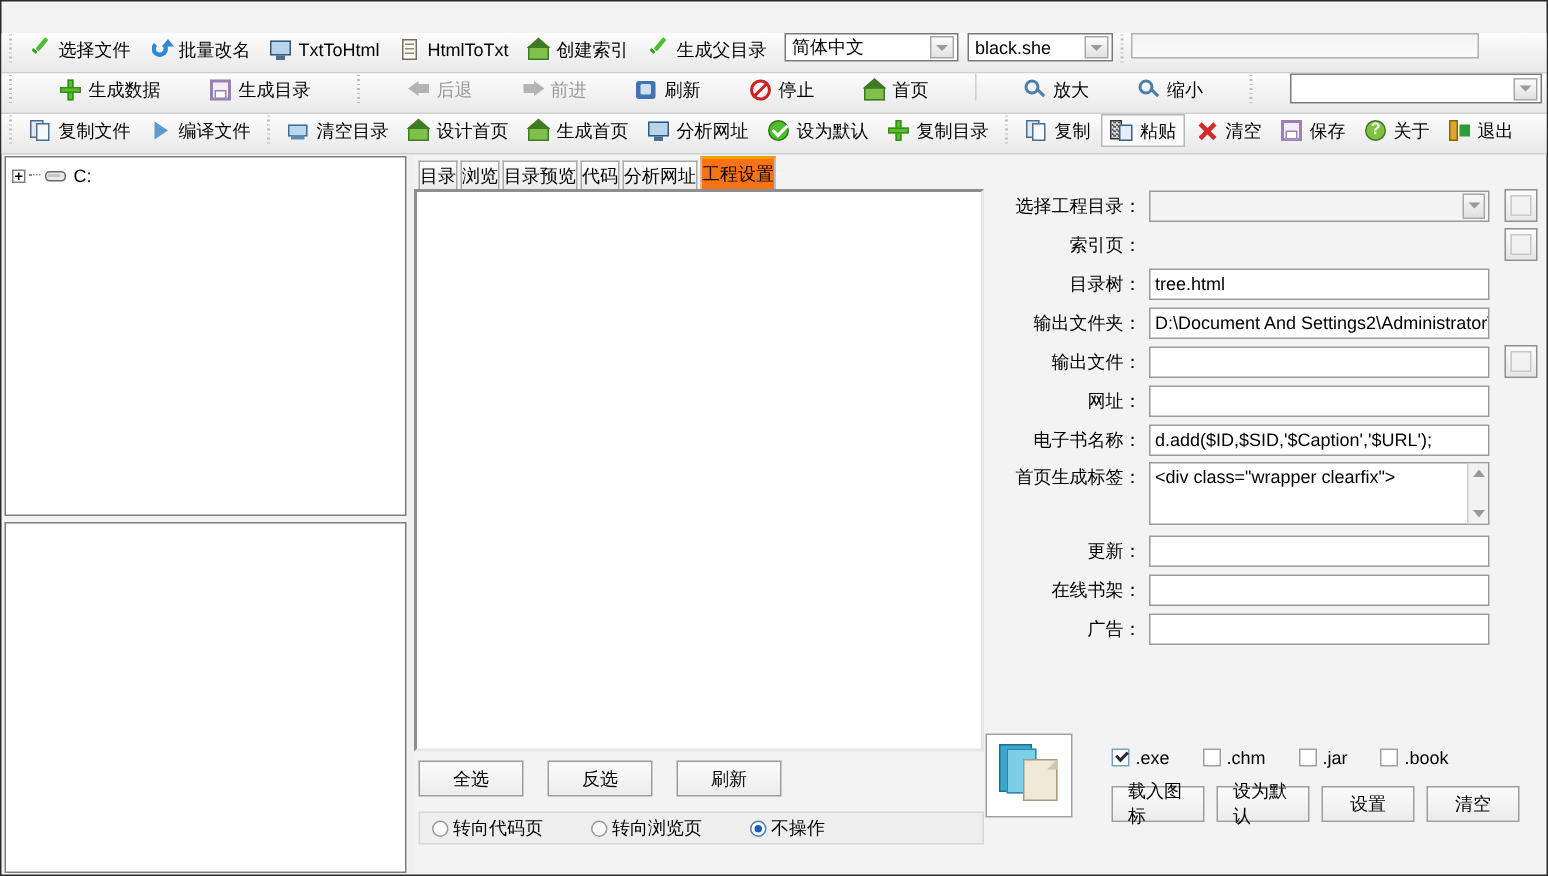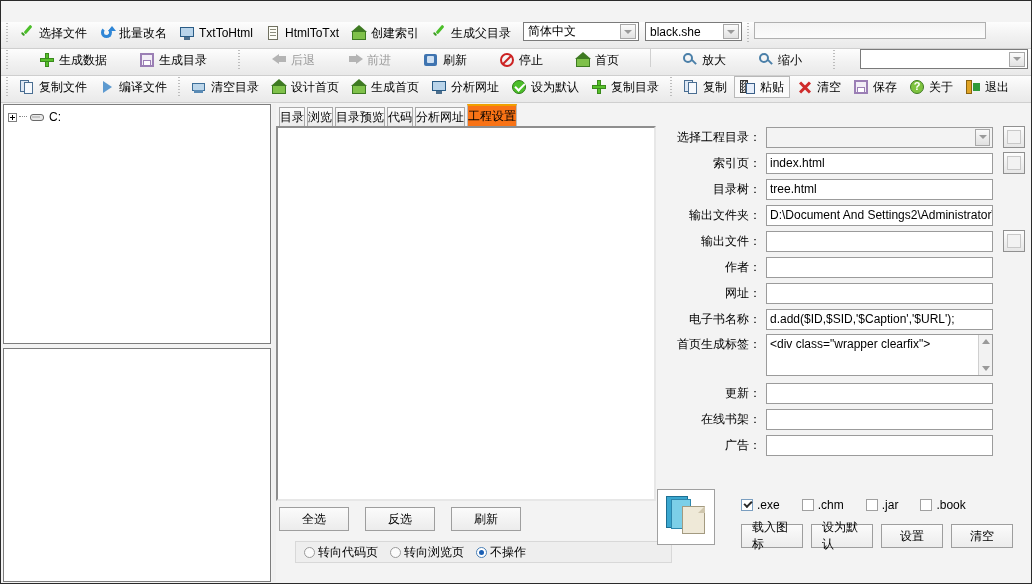--- a/index.html
+++ b/index.html
@@ -127,23 +127,23 @@
     box-sizing:border-box;cursor:default;font-family:Liberation Serif, serif;}
   .tab.active{height:22px;line-height:20px;background:#f97316;border-top:2px solid #f0a000;
     border-left:1px solid #bdbdbd;border-right:1px solid #bdbdbd;font-weight:normal;}
   .listbox{position:absolute;left:0;top:22px;width:380px;height:375px;background:#fff;
     border:2px solid;border-color:#8e8e8e #e7e7e7 #e7e7e7 #8e8e8e;box-sizing:border-box;}
   .center-btns{position:absolute;left:3px;top:403px;display:flex;gap:16px;}
   .btn{height:24px;min-width:70px;padding:0 10px;font-size:12px;
     background:linear-gradient(to bottom,#fbfbfb,#ececec);
     border:1px solid #9e9e9e;box-sizing:border-box;color:#000;cursor:default;
     display:flex;align-items:center;justify-content:center;}
-  .radiogroup{position:absolute;left:19px;top:437px;width:377px;height:22px;
+  .radiogroup{position:absolute;left:3px;top:437px;width:377px;height:22px;
     background:#eeeeee;border:1px solid #d8d8d8;box-sizing:border-box;
-    display:flex;align-items:center;padding-left:8px;gap:12px;}
+    display:flex;align-items:center;padding-left:8px;gap:32px;}
   .rad{display:flex;align-items:center;font-size:12px;cursor:default;}
   .rdot{width:11px;height:11px;border-radius:50%;border:1px solid #9a9a9a;background:#fbfbfb;
     margin-right:3px;position:relative;box-sizing:border-box;flex:0 0 11px;}
   .rad.on .rdot{border-color:#4a7fb5;background:#fff;}
   .rad.on .rdot::after{content:"";position:absolute;left:2px;top:2px;width:5px;height:5px;
     border-radius:50%;background:#1a5fb4;}
 
   
   .panel-right{position:absolute;left:668px;top:103px;width:362px;height:478px;}
   .formwrap{position:absolute;left:0;top:22px;width:324px;}
@@ -398,42 +398,37 @@
           <span class="v"></span>
           <span class="a">
               <span class="caret"></span>
             </span>
         </span>
       </div>
 
 
       <div class="frow">
         <span class="flabel">索引页：</span>
-        <span class="finput">index.html</span>
       </div>
 
       <div class="frow">
         <span class="flabel">目录树：</span>
         <span class="finput">tree.html</span>
       </div>
 
       <div class="frow">
         <span class="flabel">输出文件夹：</span>
         <span class="finput">D:\Document And Settings2\Administrator\Desktop</span>
       </div>
 
       <div class="frow">
         <span class="flabel">输出文件：</span>
         <span class="finput"></span>
       </div>
 
-      <div class="frow">
-        <span class="flabel">作者：</span>
-        <span class="finput"></span>
-      </div>
 
       <div class="frow">
         <span class="flabel">网址：</span>
         <span class="finput"></span>
       </div>
 
       <div class="frow">
         <span class="flabel">电子书名称：</span>
         <span class="finput">d.add($ID,$SID,'$Caption','$URL');</span>
       </div>

